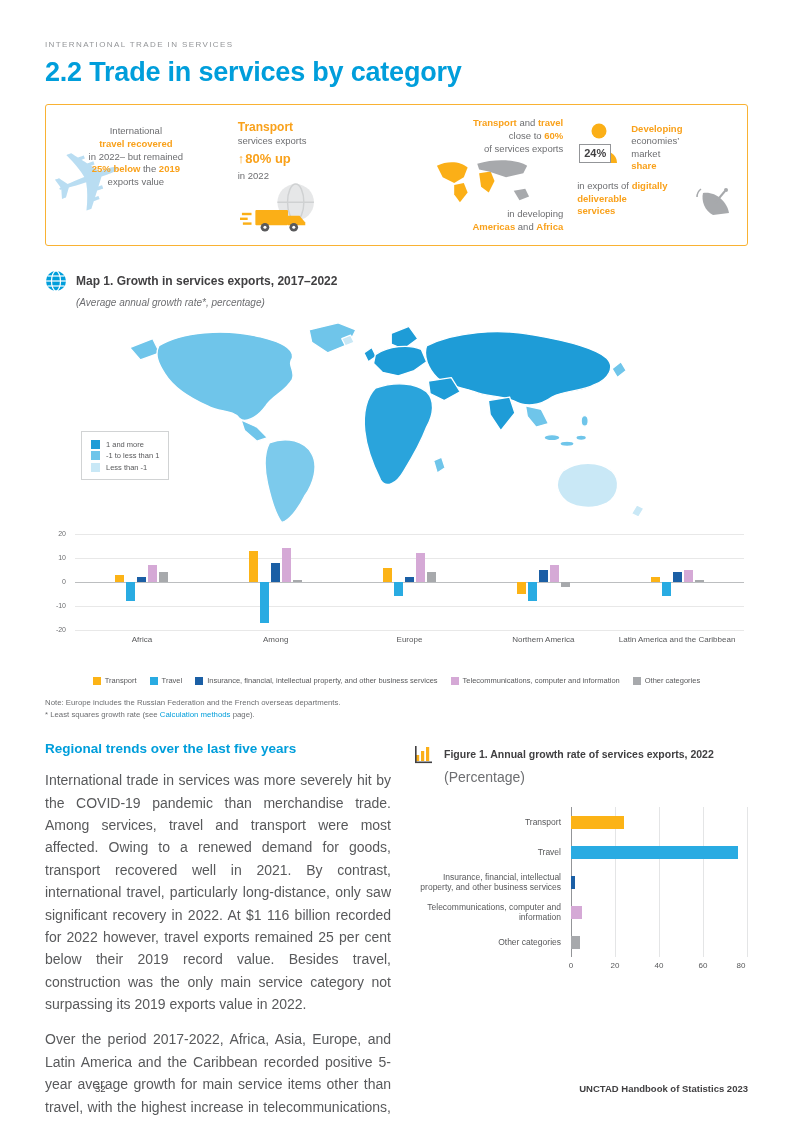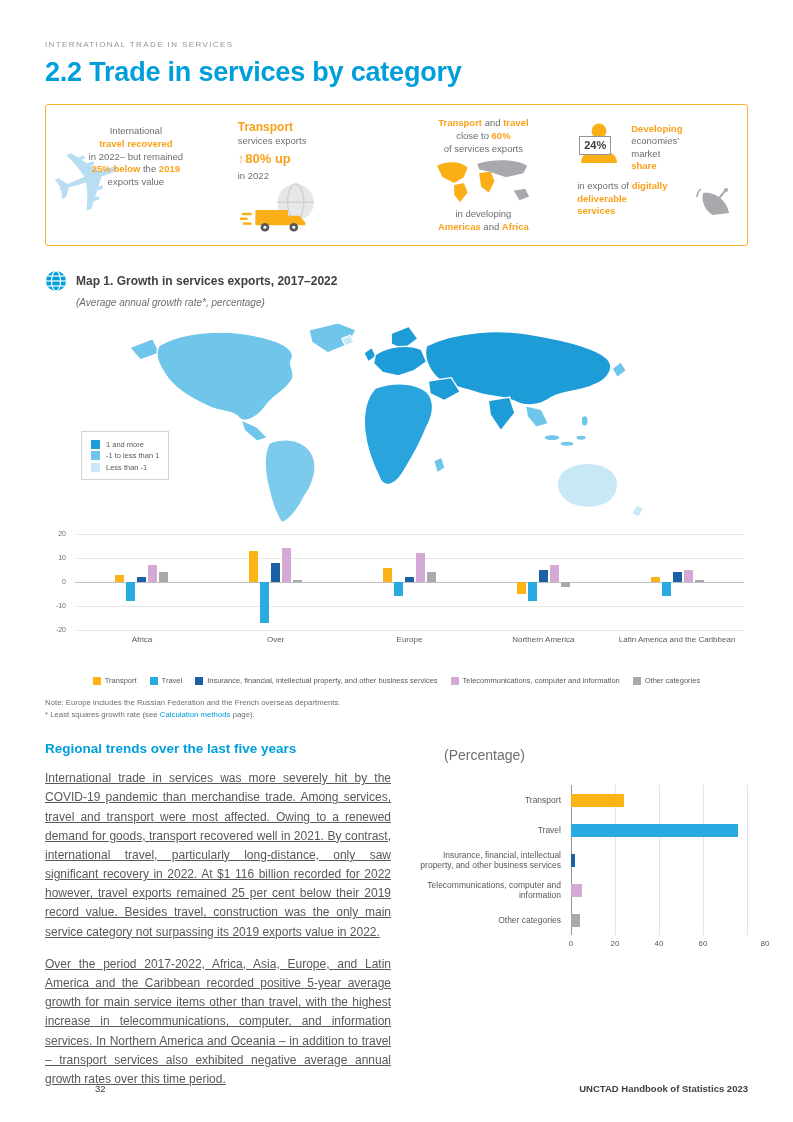--- a/index.html
+++ b/index.html
@@ -25,27 +25,27 @@
     position:absolute; left:-4px; top:22px; font-size:86px; line-height:1;
     color:#b9ddf2; transform:rotate(-20deg); z-index:0;
     font-family:"DejaVu Sans", sans-serif;
   }
   .p1 .txt { position:relative; z-index:1; }
   .p2 { padding-left:16px; padding-top:4px; }
   .p2-title { font-size:12px; }
   .p2-stat { font-size:13px; margin:2px 0; }
   .p2-stat span { padding-right:1px; }
   .truck-svg { position:absolute; left:18px; bottom:0; }
-  .p3 { text-align:center; padding-top:2px; }
+  .p3 { text-align:right; padding-top:2px; }
   .p3 .mini-map { display:block; margin:3px auto 2px auto; }
   .p4 { padding-left:8px; padding-top:6px; }
   .p4-top { display:flex; gap:10px; align-items:flex-start; }
   .person-wrap { position:relative; width:44px; height:46px; flex:none; }
   .badge {
-    position:absolute; left:2px; bottom:12px; background:#fff; border:1px solid #939598;
+    position:absolute; left:2px; bottom:4px; background:#fff; border:1px solid #939598;
     font-size:11px; font-weight:bold; color:#414042; padding:1px 4px;
   }
   .p4-lines { padding-top:2px; line-height:1.3; }
   .p4-bottom { margin-top:8px; position:relative; line-height:1.3; }
   .dish-svg { position:absolute; right:2px; bottom:-2px; }
 
   
   .map-header { display:flex; align-items:center; gap:9px; margin-top:24px; }
   .map-title { font-size:12px; font-weight:bold; color:#414042; }
   .map-subtitle { font-size:10px; color:#6d6e71; margin:5px 0 6px 31px;font-style:italic; }
@@ -76,21 +76,21 @@
   .legend-item .sw { width:8px; height:8px; flex:none; }
 
   .notes { margin-top:12px; font-size:7.8px; color:#6d6e71; line-height:1.55; }
   .link { color:#009edb; }
 
   
   .columns { display:flex; gap:22px; margin-top:20px; }
   .left-col { width:346px; flex:none; }
   .right-col { flex:1; padding-top:2px; }
   .section-heading { color:#009edb; font-size:13.5px; font-weight:bold; margin-bottom:13px; }
-  .left-col p { font-size:12px; line-height:1.6; text-align:justify; margin-bottom:13px; color:#58595b;text-decoration:underline; }
+  .left-col p { font-size:14px; line-height:1.6; text-align:justify; margin-bottom:13px; color:#58595b; }
 
   .fig-header { display:flex; align-items:center; gap:9px; }
   .fig-title { font-size:10.5px; font-weight:bold; color:#414042; }
   .fig-subtitle { font-size:14px; color:#6d6e71; margin:4px 0 0 31px; }
   .fig-chart { margin-top:22px; }
   .fig-rows { position:relative; }
   .fig-row { display:flex; align-items:center; min-height:30px; }
   .fig-label { width:158px; flex:none; text-align:right; padding-right:10px; font-size:8.5px; line-height:1.2; color:#58595b; }
   .fig-track { position:relative; width:176px; flex:none; align-self:stretch; display:flex; align-items:center; }
   .fig-bar { height:13px; position:relative; z-index:1; }
@@ -284,21 +284,21 @@
           <div class="bar" style="left: 33px; background: rgb(213, 169, 214); height: 16.8px; bottom: 48px;"></div>
           <div class="bar" style="left: 44px; background: rgb(167, 169, 172); height: 9.6px; bottom: 48px;"></div>
           <div class="cat-label">Africa</div>
         </div>
         <div class="bar-group">
           <div class="bar" style="left: 0px; background: rgb(252, 179, 22); height: 31.2px; bottom: 48px;"></div>
           <div class="bar" style="left: 11px; background: rgb(41, 171, 226); height: 40.8px; top: 48px;"></div>
           <div class="bar" style="left: 22px; background: rgb(27, 95, 165); height: 19.2px; bottom: 48px;"></div>
           <div class="bar" style="left: 33px; background: rgb(213, 169, 214); height: 33.6px; bottom: 48px;"></div>
           <div class="bar" style="left: 44px; background: rgb(167, 169, 172); height: 2.4px; bottom: 48px;"></div>
-          <div class="cat-label">Over</div>
+          <div class="cat-label">Among</div>
         </div>
         <div class="bar-group">
           <div class="bar" style="left: 0px; background: rgb(252, 179, 22); height: 14.4px; bottom: 48px;"></div>
           <div class="bar" style="left: 11px; background: rgb(41, 171, 226); height: 14.4px; top: 48px;"></div>
           <div class="bar" style="left: 22px; background: rgb(27, 95, 165); height: 4.8px; bottom: 48px;"></div>
           <div class="bar" style="left: 33px; background: rgb(213, 169, 214); height: 28.8px; bottom: 48px;"></div>
           <div class="bar" style="left: 44px; background: rgb(167, 169, 172); height: 9.6px; bottom: 48px;"></div>
           <div class="cat-label">Europe</div>
         </div>
         <div class="bar-group">
@@ -350,20 +350,30 @@
   </div>
 
   <div class="columns">
     <div class="left-col">
       <div class="section-heading">Regional trends over the last five years</div>
       <p>International trade in services was more severely hit by the COVID-19 pandemic than merchandise trade. Among services, travel and transport were most affected. Owing to a renewed demand for goods, transport recovered well in 2021. By contrast, international travel, particularly long-distance, only saw significant recovery in 2022. At $1 116 billion recorded for 2022 however, travel exports remained 25 per cent below their 2019 record value. Besides travel, construction was the only main service category not surpassing its 2019 exports value in 2022.</p>
       <p>Over the period 2017-2022, Africa, Asia, Europe, and Latin America and the Caribbean recorded positive 5-year average growth for main service items other than travel, with the highest increase in telecommunications, computer, and information services. In Northern America and Oceania – in addition to travel – transport services also exhibited negative average annual growth rates over this time period.</p>
     </div>
 
     <div class="right-col">
+      <div class="fig-header">
+        <svg width="22" height="22" viewBox="0 0 22 22">
+          <rect x="3" y="12" width="3.2" height="6" fill="#fbaf17"></rect>
+          <rect x="8" y="8" width="3.2" height="10" fill="#fbaf17"></rect>
+          <rect x="13" y="4" width="3.2" height="14" fill="#fbaf17"></rect>
+          <rect x="2" y="18.5" width="17" height="1.6" fill="#414042"></rect>
+          <rect x="2" y="3" width="1.6" height="17" fill="#414042"></rect>
+        </svg>
+        <div class="fig-title">Figure 1. Annual growth rate of services exports, 2022</div>
+      </div>
       <div class="fig-subtitle">(Percentage)</div>
 
       <div class="fig-chart">
         <div class="fig-rows">
             <div class="fig-row">
               <div class="fig-label">Transport</div>
               <div class="fig-track">
                 <div class="fig-bar" style="width: 52.8px; background: rgb(252, 179, 22);"></div>
               </div>
             </div>
@@ -395,21 +405,21 @@
             <div class="fig-grid" style="left: 202px;"></div>
             <div class="fig-grid" style="left: 246px;"></div>
             <div class="fig-grid" style="left: 290px;"></div>
             <div class="fig-grid" style="left: 334px;"></div>
           </div>
         <div class="fig-axis">
             <div class="fig-xtick" style="left: 158px;">0</div>
             <div class="fig-xtick" style="left: 202px;">20</div>
             <div class="fig-xtick" style="left: 246px;">40</div>
             <div class="fig-xtick" style="left: 290px;">60</div>
-            <div class="fig-xtick" style="left: 352px;">80</div>
+            <div class="fig-xtick" style="left: 328px;">80</div>
           </div>
       </div>
     </div>
   </div>
 
   <div class="footer">
     <span class="pageno">32</span>
     <span class="book">UNCTAD Handbook of Statistics 2023</span>
   </div>
 

